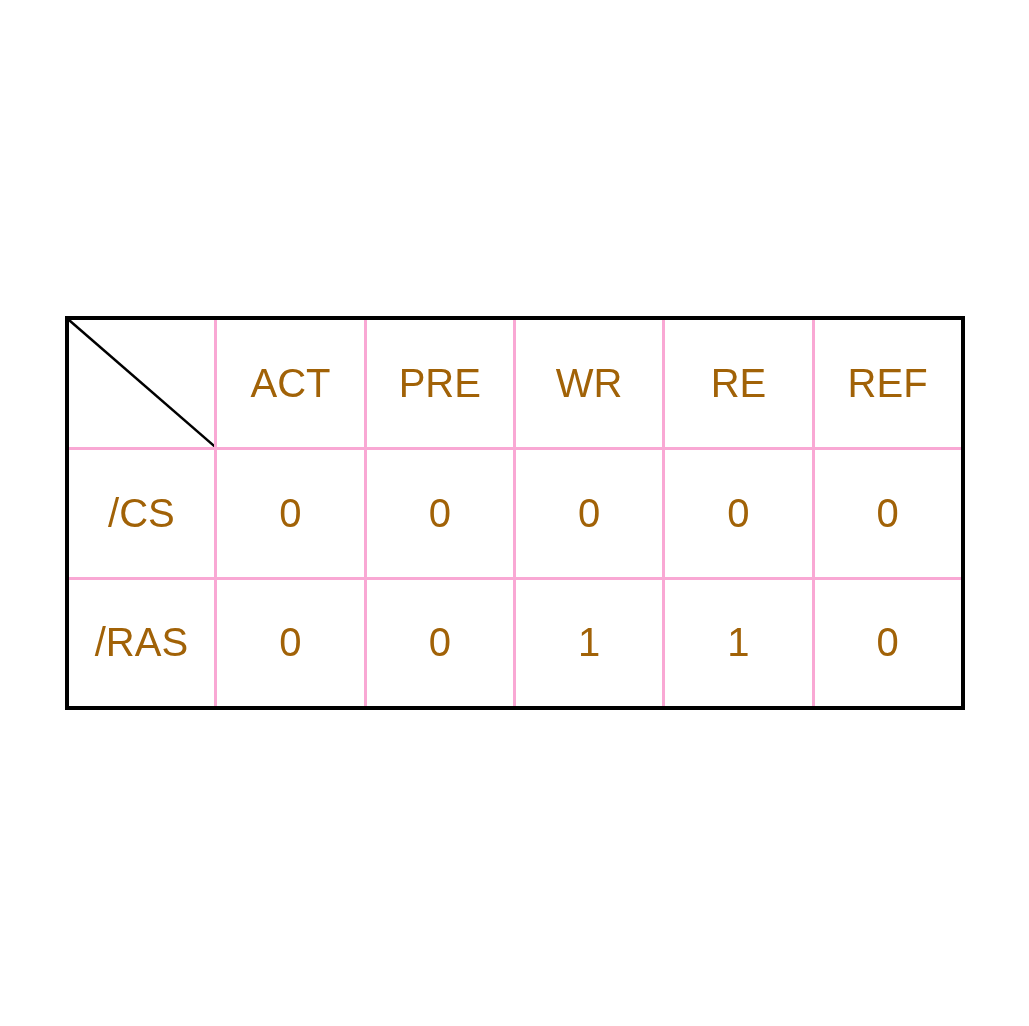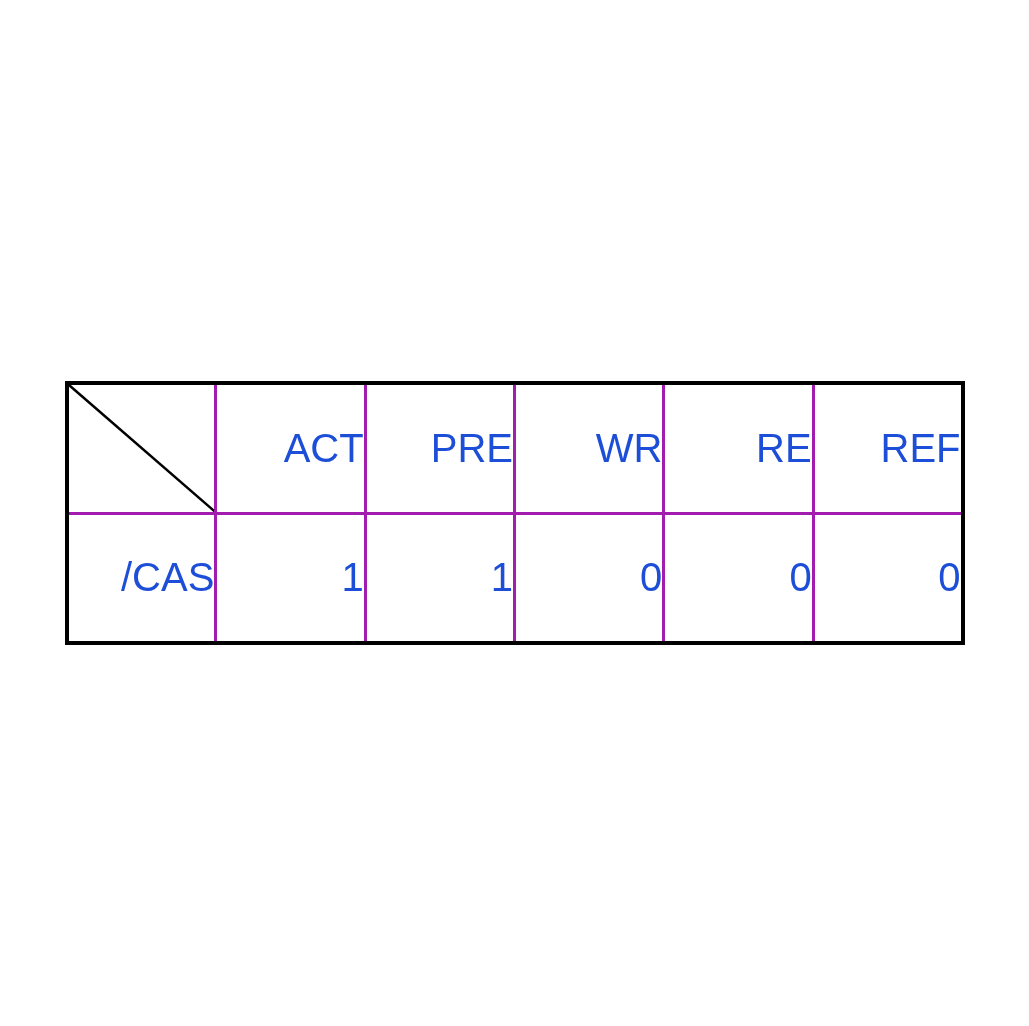--- a/index.html
+++ b/index.html
@@ -18,28 +18,28 @@
     }
     .table-wrap {
       width: 900px;
     }
     table {
       width: 100%;
       border-collapse: collapse;
       border: 4px solid #000;
     }
     td, th {
-      border: 3px solid #a21caf;
-      text-align: right;
+      border: 3px solid #f9a8d4;
+      text-align: center;
       vertical-align: middle;
       width: 16.666%;
       height: 130px;
       font-size: 40px;
       font-weight: 400;
-      color: #1d4ed8;
+      color: #a16207;
       font-family: Arial, Helvetica, sans-serif;
     }
     th {
       font-weight: 400;
     }
     .diag-cell {
       position: relative;
       padding: 0;
     }
     .diag-svg {
@@ -65,22 +65,30 @@
         </th>
         <th>ACT</th>
         <th>PRE</th>
         <th>WR</th>
         <th>RE</th>
         <th>REF</th>
       </tr>
     </thead>
     <tbody>
       <tr>
-        <td>/CAS</td>
+        <td>/CS</td>
+        <td>0</td>
+        <td>0</td>
+        <td>0</td>
+        <td>0</td>
+        <td>0</td>
+      </tr>
+      <tr>
+        <td>/RAS</td>
+        <td>0</td>
+        <td>0</td>
         <td>1</td>
         <td>1</td>
-        <td>0</td>
-        <td>0</td>
         <td>0</td>
       </tr>
     </tbody>
   </table>
 </div>
 
 </body></html>

